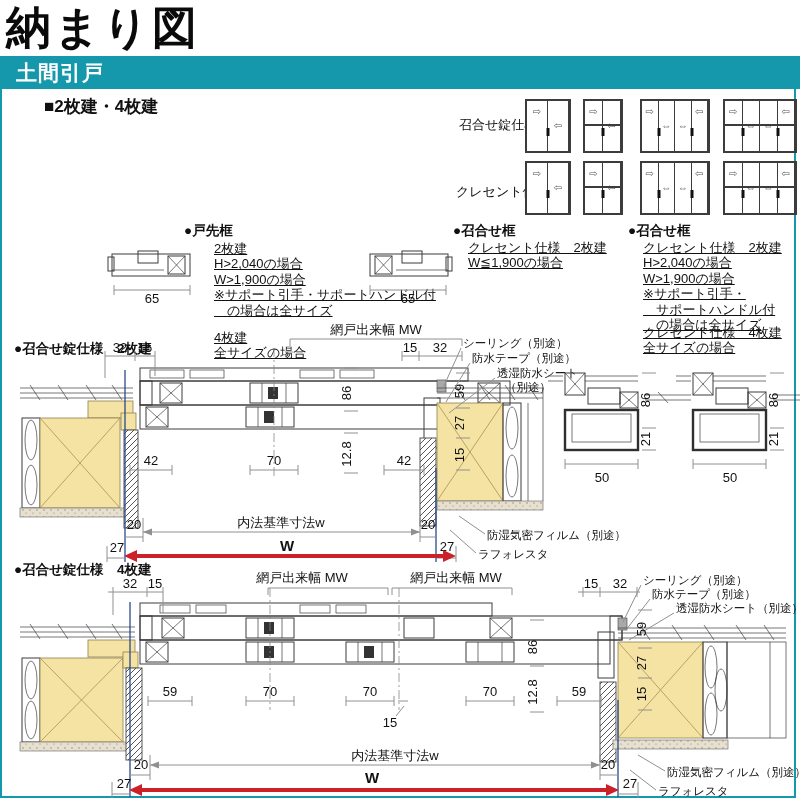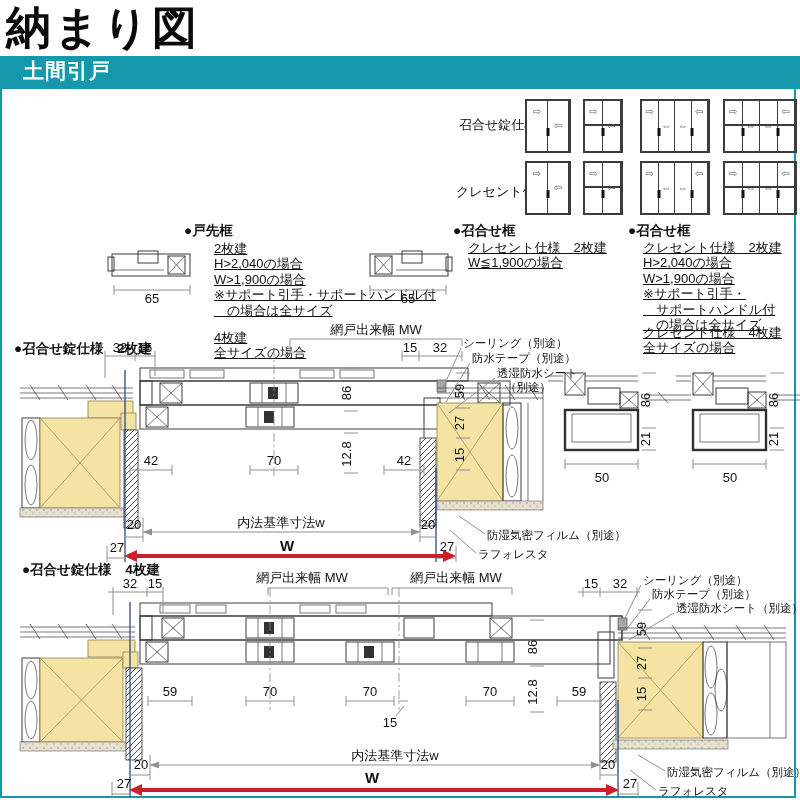--- a/index.html
+++ b/index.html
@@ -1,20 +1,20 @@
 <!DOCTYPE html>
 <html><head>
 <meta charset="utf-8">
 <style>
   html,body{margin:0;padding:0;background:#fff;}
   #page{position:relative;width:800px;height:800px;background:#fff;overflow:hidden;
         font-family:"Liberation Sans","DejaVu Sans",sans-serif;color:#111;}
   .title{position:absolute;left:6px;top:-2px;font-size:45px;font-weight:bold;letter-spacing:3px;color:#0a0a0a;}
   .catbar{position:absolute;left:0;top:56px;width:800px;height:33px;background:#1598ac;}
-  .catbar span{display:inline-block;padding-left:23px;line-height:33px;color:#fff;font-size:21px;font-weight:bold;letter-spacing:1px;font-family:Liberation Mono, monospace;}
+  .catbar span{display:inline-block;padding-left:16px;line-height:33px;color:#fff;font-size:21px;font-weight:bold;letter-spacing:1px;}
   .frame{position:absolute;left:0;top:89px;width:796px;height:709px;border:2px solid #1598ac;border-top:none;box-sizing:border-box;}
   .sechead{position:absolute;left:44px;top:95px;font-size:17px;font-weight:bold;}
   .note{position:absolute;left:176px;top:100px;font-size:12.5px;}
   .cfglabel{position:absolute;font-size:13px;}
   .diag{position:absolute;height:54px;border:2px solid #3c3c3c;background:#fff;display:flex;box-sizing:border-box;}
   .panel{flex:1;position:relative;border-right:1.5px solid #3c3c3c;}
   .panel:last-child{border-right:none;}
   .arr{position:absolute;left:50%;transform:translateX(-50%);font-size:10px;color:#555;line-height:1;}
   .at{top:12%;}.am{top:40%;}
   .midrail{position:absolute;left:0;right:0;top:46%;height:2px;background:#3c3c3c;}
@@ -59,20 +59,21 @@
       </pattern>
     </defs>
   </svg>
 
   <div class="title">納まり図</div>
   <div class="catbar">
     <span>土間引戸</span>
   </div>
   <div class="frame"></div>
 
+  <div class="sechead">■2枚建・4枚建</div>
 
   <div class="cfglabel" style="left:459px;top:116px;">召合せ錠仕様</div>
   <div class="cfglabel" style="left:456px;top:183px;">クレセント仕様</div>
   <div class="diag" style="left:525px;top:99px;width:46px;">
       <div class="panel">
         <span class="arr at">⇨</span>
       </div>
       <div class="panel">
         <span class="arr am">⇦</span>
       </div>
@@ -468,21 +469,21 @@
         <line class="gray" x1="222" y1="88" x2="236" y2="88"></line>
       <text class="dim" transform="rotate(-90 230 38)" x="230" y="38">86</text>
       <text class="dim" transform="rotate(-90 230 77)" x="230" y="77">21</text>
       <line class="gray" x1="145" y1="102" x2="218" y2="102"></line>
       <line class="gray" x1="145" y1="97" x2="145" y2="107"></line>
         <line class="gray" x1="218" y1="97" x2="218" y2="107"></line>
       <text class="dim" x="182" y="120">50</text>
     </g>
   </svg>
 
-  <div class="dlabel" style="left:22px;top:561px;font-family:Liberation Mono, monospace;">●召合せ錠仕様　4枚建</div>
+  <div class="dlabel" style="left:14px;top:561px;">●召合せ錠仕様　4枚建</div>
   <svg style="left:0;top:570px;" width="800" height="230" viewBox="0 0 800 230">
 
     <g>
       <line class="lnt" x1="20" y1="57" x2="135" y2="57"></line>
         <line class="lnt" x1="20" y1="62" x2="135" y2="62"></line>
         <line class="lnt" x1="20" y1="67" x2="135" y2="67"></line>
       <line class="lnt" x1="30" y1="54" x2="40" y2="69"></line>
         <line class="lnt" x1="58" y1="54" x2="68" y2="69"></line>
         <line class="lnt" x1="86" y1="54" x2="96" y2="69"></line>
         <line class="lnt" x1="112" y1="54" x2="122" y2="69"></line>

